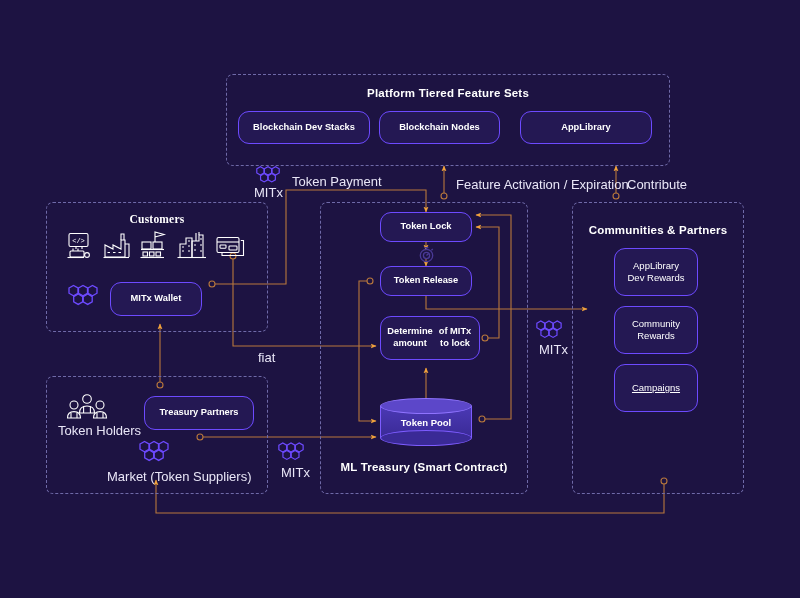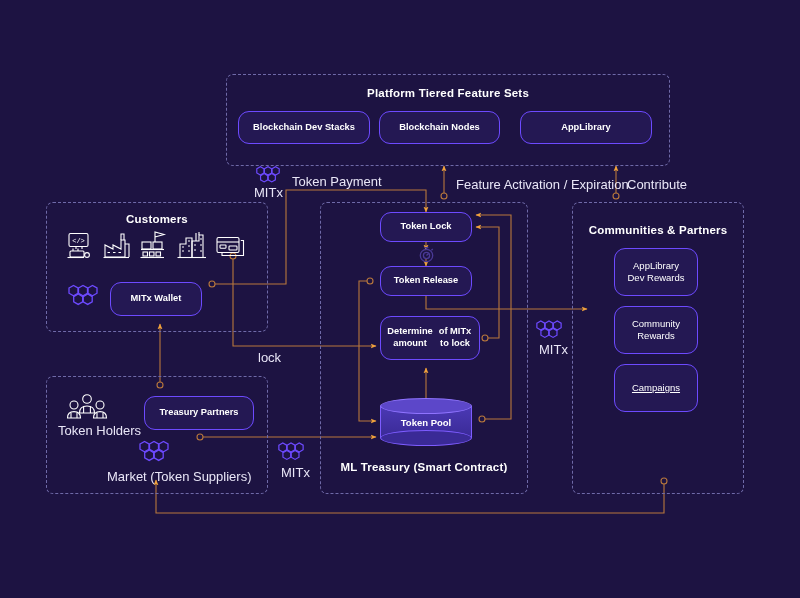--- a/index.html
+++ b/index.html
@@ -141,21 +141,21 @@
   </svg>
 
   <div class="panel" style="left:222px;top:74px;width:444px;height:92px;">
     <div class="panel-title" style="top:12px;">Platform Tiered Feature Sets</div>
   </div>
   <div class="node bold" style="left:234px;top:111px;width:132px;height:33px;">Blockchain Dev Stacks</div>
   <div class="node bold" style="left:375px;top:111px;width:121px;height:33px;">Blockchain Nodes</div>
   <div class="node bold" style="left:516px;top:111px;width:132px;height:33px;">AppLibrary</div>
 
   <div class="panel" style="left:42px;top:202px;width:222px;height:130px;">
-    <div class="panel-title" style="top:10px;">Customers</div>
+    <div class="panel-title" style="top:10px;font-family:Liberation Serif, serif;">Customers</div>
   </div>
 
   <div class="icon" style="left:62px;top:232px;">
     <svg width="26" height="28" viewBox="0 0 26 28" stroke="#ffffff" stroke-width="1.1" fill="none">
       <rect x="3" y="1.5" width="19" height="13" rx="1.5"></rect>
       <text x="12.5" y="10.5" font-size="7" fill="#ffffff" stroke="none" text-anchor="middle" font-family="Liberation Mono, monospace">&lt;/&gt;</text>
       <path d="M10 14.5 L10 17 M16 14.5 L16 17"></path>
       <rect x="4" y="19" width="14" height="6" rx="1"></rect>
       <path d="M7 19 L7 16.5 M12 19 L12 16.5"></path>
       <circle cx="21" cy="23" r="2.4"></circle>
@@ -312,21 +312,21 @@
       <path d="M14.5 6 L19 3.4 L23.5 6 L23.5 11.2 L19 13.8 L14.5 11.2 Z"></path>
       <path d="M24 6 L28.5 3.4 L33 6 L33 11.2 L28.5 13.8 L24 11.2 Z"></path>
       <path d="M9.7 14.6 L14.2 12 L18.7 14.6 L18.7 19.8 L14.2 22.4 L9.7 19.8 Z"></path>
       <path d="M19.2 14.6 L23.7 12 L28.2 14.6 L28.2 19.8 L23.7 22.4 L19.2 19.8 Z"></path>
     </svg>
   </div>
   <div class="lbl" style="left:250px;top:185px;">MITx</div>
   <div class="lbl" style="left:288px;top:174px;">Token Payment</div>
   <div class="lbl" style="left:452px;top:177px;">Feature Activation / Expiration</div>
   <div class="lbl" style="left:623px;top:177px;">Contribute</div>
-  <div class="lbl" style="left:254px;top:350px;">lock</div>
+  <div class="lbl" style="left:254px;top:350px;">fiat</div>
 
   <div class="icon" style="left:528px;top:318px;">
     <svg width="34" height="26" viewBox="0 0 38 30" stroke="#6d4aff" stroke-width="1.4" fill="none">
       <path d="M5 6 L9.5 3.4 L14 6 L14 11.2 L9.5 13.8 L5 11.2 Z"></path>
       <path d="M14.5 6 L19 3.4 L23.5 6 L23.5 11.2 L19 13.8 L14.5 11.2 Z"></path>
       <path d="M24 6 L28.5 3.4 L33 6 L33 11.2 L28.5 13.8 L24 11.2 Z"></path>
       <path d="M9.7 14.6 L14.2 12 L18.7 14.6 L18.7 19.8 L14.2 22.4 L9.7 19.8 Z"></path>
       <path d="M19.2 14.6 L23.7 12 L28.2 14.6 L28.2 19.8 L23.7 22.4 L19.2 19.8 Z"></path>
     </svg>
   </div>

